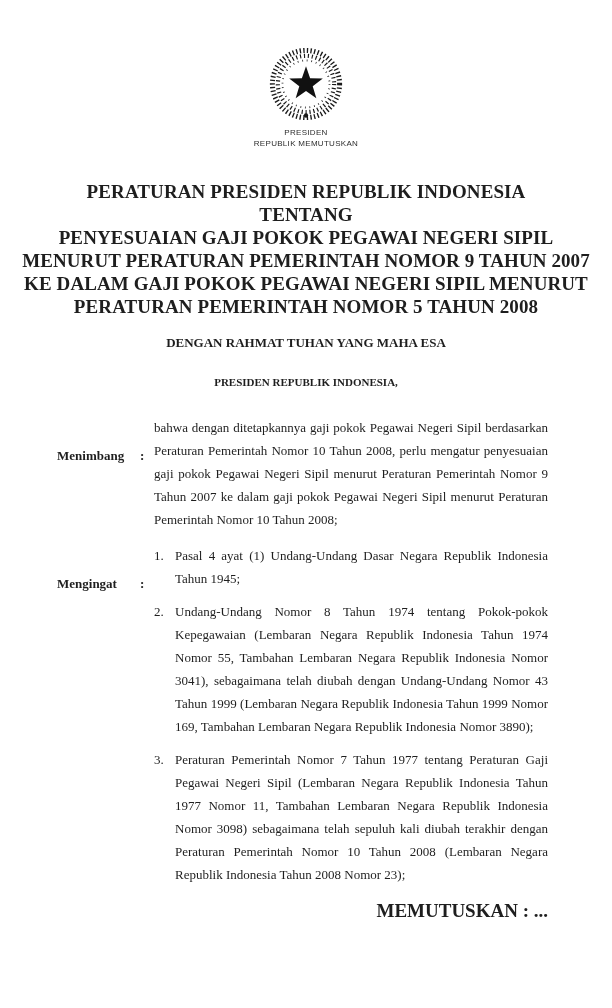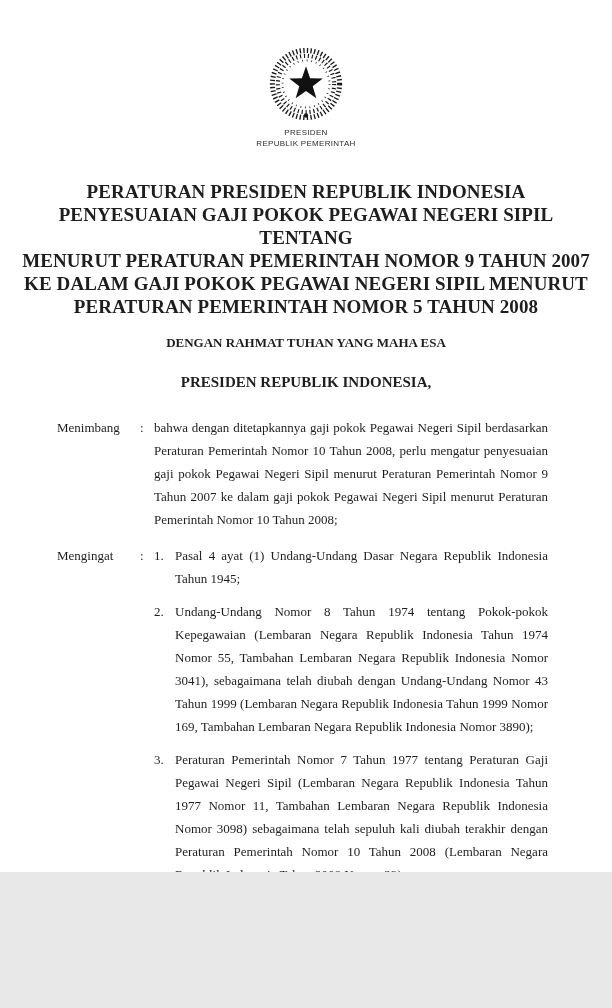--- a/index.html
+++ b/index.html
@@ -1,19 +1,19 @@
 <!DOCTYPE html>
 <html><head>
 <meta charset="utf-8">
 <style>
   * { margin: 0; padding: 0; box-sizing: border-box; }
   html, body { background: #e8e8e8; }
   .page {
     width: 612px;
-    height: 872px;
+    height: 1008px;
     margin: 0 auto;
     background: #ffffff;
     color: #1e1e1e;
     font-family: "Liberation Serif", serif;
     position: relative;
     overflow: hidden;
   }
   
   .letterhead { padding-top: 42px; text-align: center; }
   .seal { display: block; margin: 0 auto; }
@@ -38,37 +38,37 @@
   .rahmat {
     text-align: center;
     font-weight: bold;
     font-size: 13px;
     line-height: 18px;
     margin-top: 16px;
   }
   .issuer {
     text-align: center;
     font-weight: bold;
-    font-size: 15px;
+    font-size: 11px;
     line-height: 18px;
     margin-top: 21px;
   }
   
   .body-block {
     margin: 25px 0 0 57px;
     width: 491px;
     font-size: 13px;
     line-height: 23px;
   }
   .clause {
     display: grid;
     grid-template-columns: 83px 14px 1fr;
     margin-bottom: 13px;
   }
-  .clause-label, .clause-sep { font-weight: normal; }
+  .clause-label, .clause-sep { font-weight: bold; margin-top: 28px; }
   .clause-text { text-align: justify; }
   .ordered-item {
     display: grid;
     grid-template-columns: 21px 1fr;
     margin-bottom: 10px;
   }
   .ordered-item:last-child { margin-bottom: 0; }
   .item-number { text-align: left; }
   .item-text { text-align: justify; }
   .memutuskan {
@@ -89,28 +89,28 @@
       <circle cx="50" cy="50" r="40" fill="none" stroke="#1a1a1a" stroke-width="6" stroke-dasharray="1.6,2.7"></circle>
       <circle cx="50" cy="50" r="33.5" fill="none" stroke="#1a1a1a" stroke-width="5" stroke-dasharray="1.4,3.3"></circle>
       <circle cx="50" cy="50" r="28" fill="none" stroke="#2a2a2a" stroke-width="2.2" stroke-dasharray="1,4.5"></circle>
 
       <polygon points="50,29 54.9,43.2 70,43.5 58,52.6 62.3,67 50,58.4 37.7,67 42,52.6 30,43.5 45.1,43.2" fill="#111111"></polygon>
 
       <circle cx="50" cy="87.5" r="2.6" fill="#1a1a1a"></circle>
     </svg>
     <div class="letterhead-name">
       <div>PRESIDEN</div>
-      <div>REPUBLIK PEMERINTAH</div>
+      <div>REPUBLIK MEMUTUSKAN</div>
     </div>
   </header>
 
   <section class="title-block">
     <div class="title-line">PERATURAN PRESIDEN REPUBLIK INDONESIA</div>
+    <div class="title-line">TENTANG</div>
     <div class="title-line">PENYESUAIAN GAJI POKOK PEGAWAI NEGERI SIPIL</div>
-    <div class="title-line">TENTANG</div>
     <div class="title-line">MENURUT PERATURAN PEMERINTAH NOMOR 9 TAHUN 2007</div>
     <div class="title-line">KE DALAM GAJI POKOK PEGAWAI NEGERI SIPIL MENURUT</div>
     <div class="title-line">PERATURAN PEMERINTAH NOMOR 5 TAHUN 2008</div>
   </section>
 
   <div class="rahmat">DENGAN RAHMAT TUHAN YANG MAHA ESA</div>
   <div class="issuer">PRESIDEN REPUBLIK INDONESIA,</div>
 
   <section class="body-block">
 

